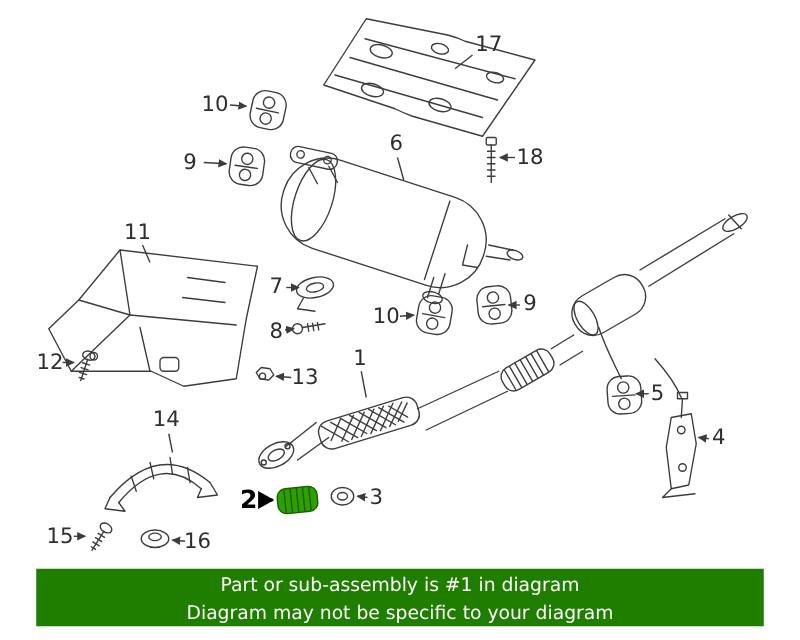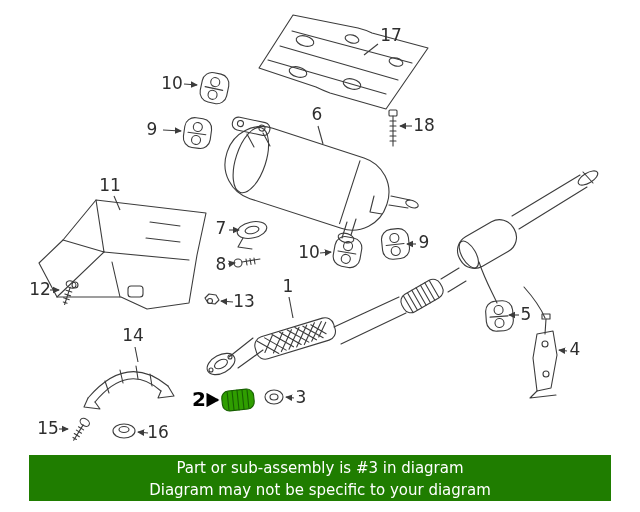--- a/index.html
+++ b/index.html
@@ -265,17 +265,17 @@
 
       <text class="co" x="48" y="434">15</text>
       <line class="leader" x1="59" y1="429" x2="68" y2="429" marker-end="url(#ah)"></line>
 
       <text class="co" x="158" y="438">16</text>
       <line class="leader" x1="148" y1="433" x2="138" y2="432" marker-end="url(#ah)"></line>
     </g>
   </svg>
 
   <div class="banner">
-    <div>Part or sub-assembly is #3 in diagram</div>
+    <div>Part or sub-assembly is #1 in diagram</div>
     <div>Diagram may not be specific to your diagram</div>
   </div>
 
 </div>
 
 </body></html>

